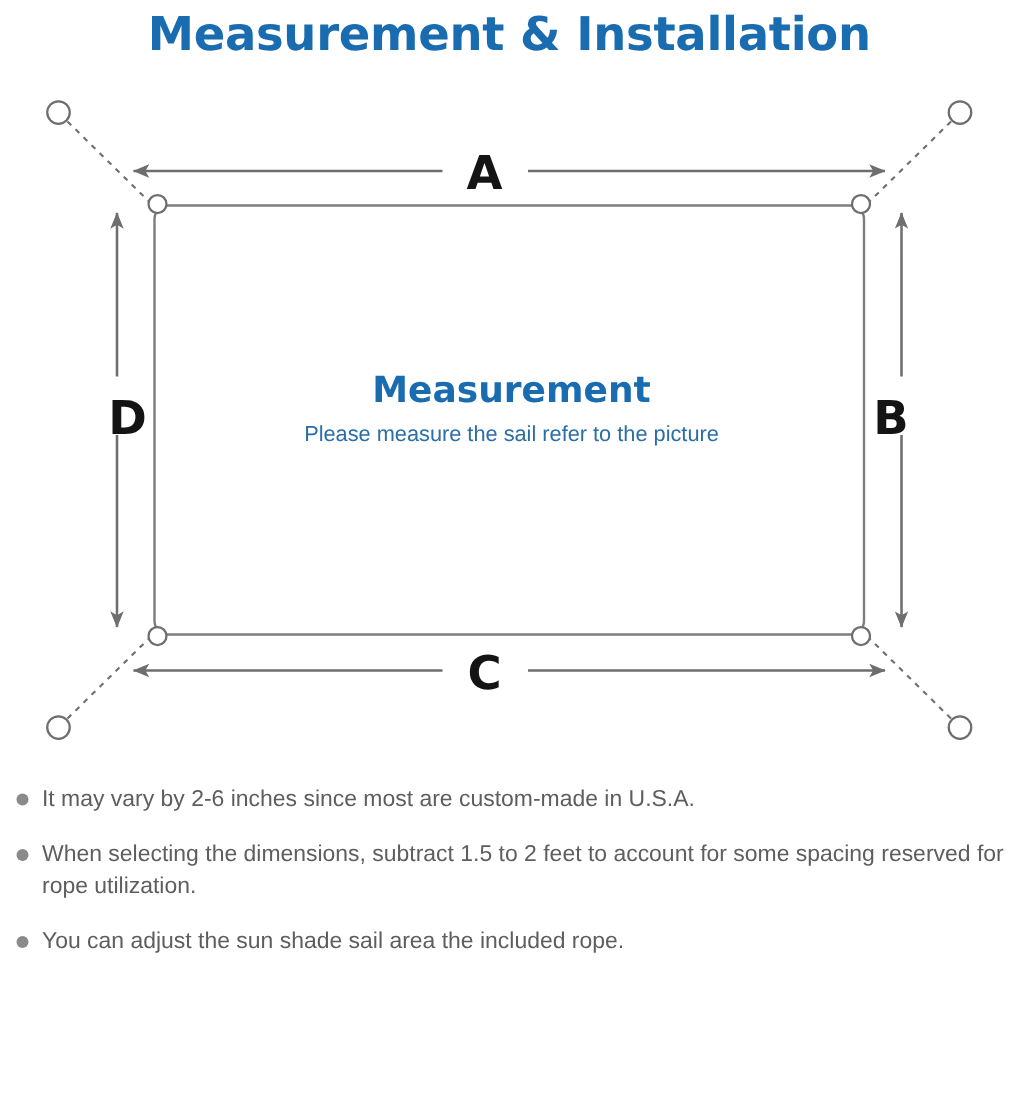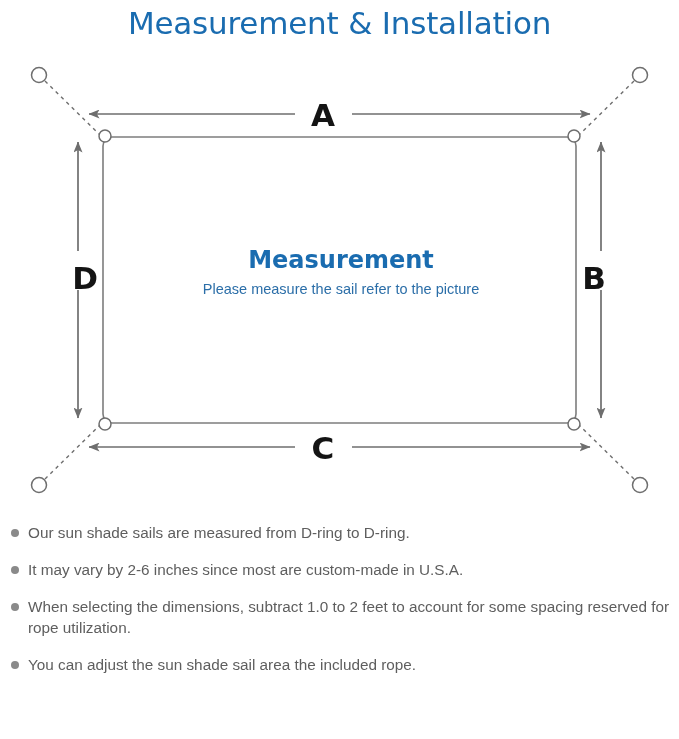--- a/index.html
+++ b/index.html
@@ -18,21 +18,21 @@
   #page-title {
     position: absolute;
     left: 0;
     top: 0;
     width: 679px;
     height: 46px;
     line-height: 46px;
     text-align: center;
     font-family: "DejaVu Sans", sans-serif;
     font-size: 31px;
-    font-weight: normal;
+    font-weight: bold;
     color: #1a6cb0;
     letter-spacing: -0.2px;
     white-space: nowrap;
   }
 
   #diagram-wrap {
     position: absolute;
     left: 0;
     top: 48px;
     width: 679px;
@@ -143,27 +143,23 @@
     <text class="dim-letter" x="594" y="241" text-anchor="middle">B</text>
 
     <text class="center-title" x="341" y="220" text-anchor="middle">Measurement</text>
     <text class="center-sub" x="341" y="246" text-anchor="middle">Please measure the sail refer to the picture</text>
   </svg>
 </div>
 
 <ul id="notes-list">
   <li class="note-item">
     <span class="note-bullet"></span>
-    <span class="note-text">Our sun shade sails are measured from D-ring to D-ring.</span>
-  </li>
-  <li class="note-item">
-    <span class="note-bullet"></span>
     <span class="note-text">It may vary by 2-6 inches since most are custom-made in U.S.A.</span>
   </li>
   <li class="note-item">
     <span class="note-bullet"></span>
-    <span class="note-text">When selecting the dimensions, subtract 1.0 to 2 feet to account for some spacing reserved for rope utilization.</span>
+    <span class="note-text">When selecting the dimensions, subtract 1.5 to 2 feet to account for some spacing reserved for rope utilization.</span>
   </li>
   <li class="note-item">
     <span class="note-bullet"></span>
     <span class="note-text">You can adjust the sun shade sail area the included rope.</span>
   </li>
 </ul>
 
 </body></html>

